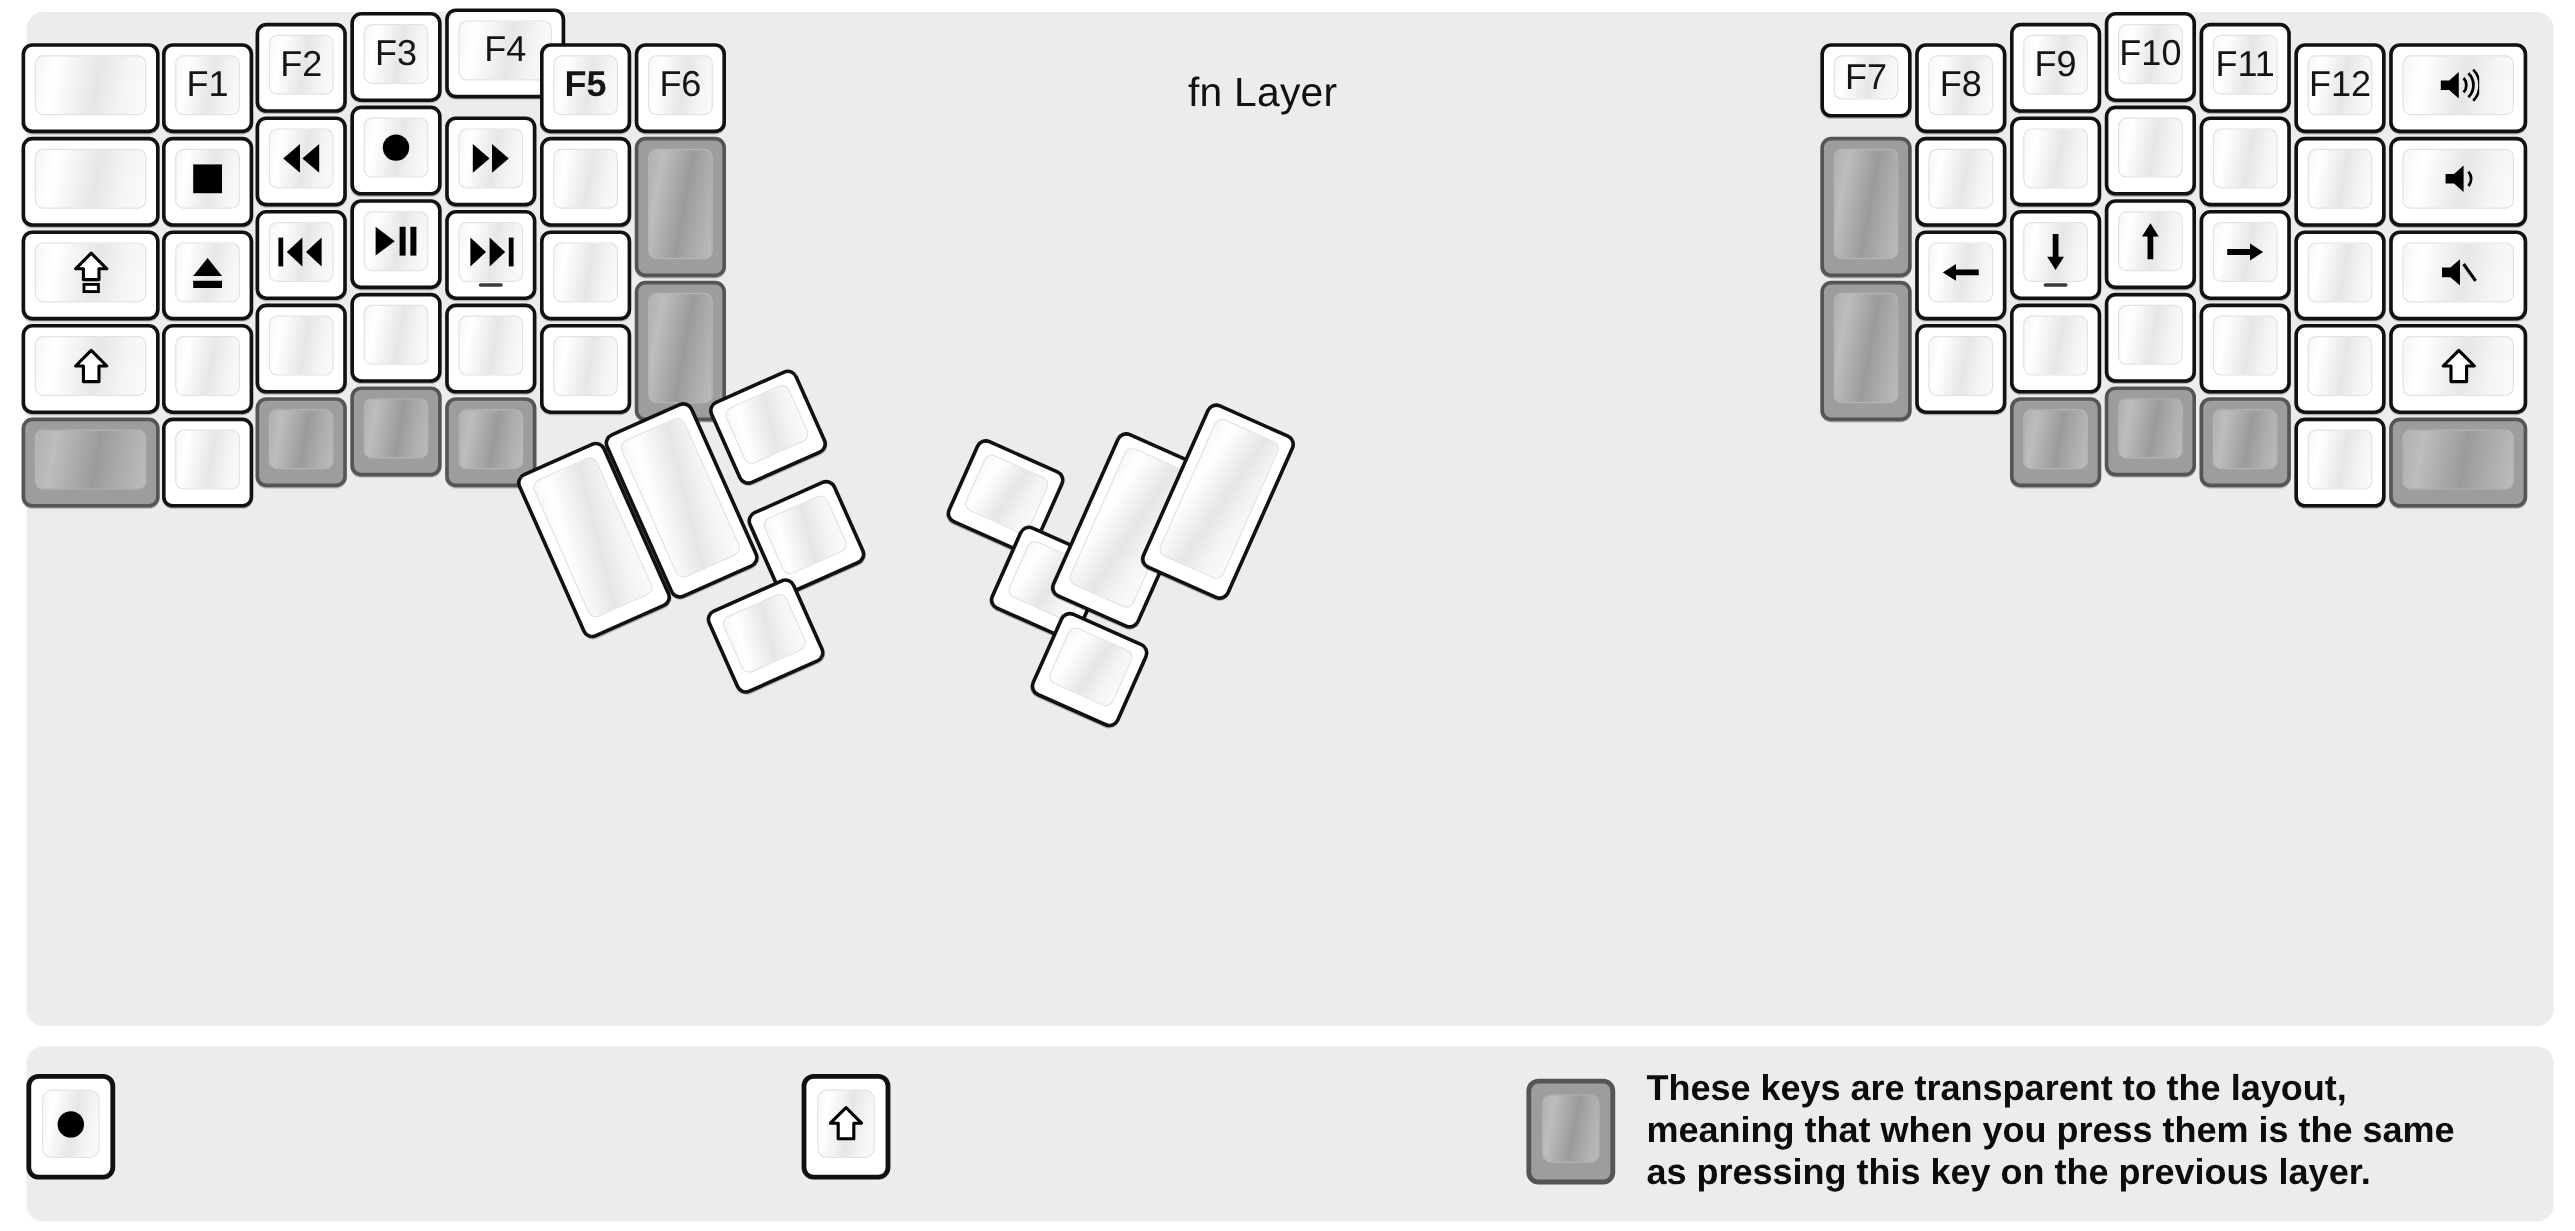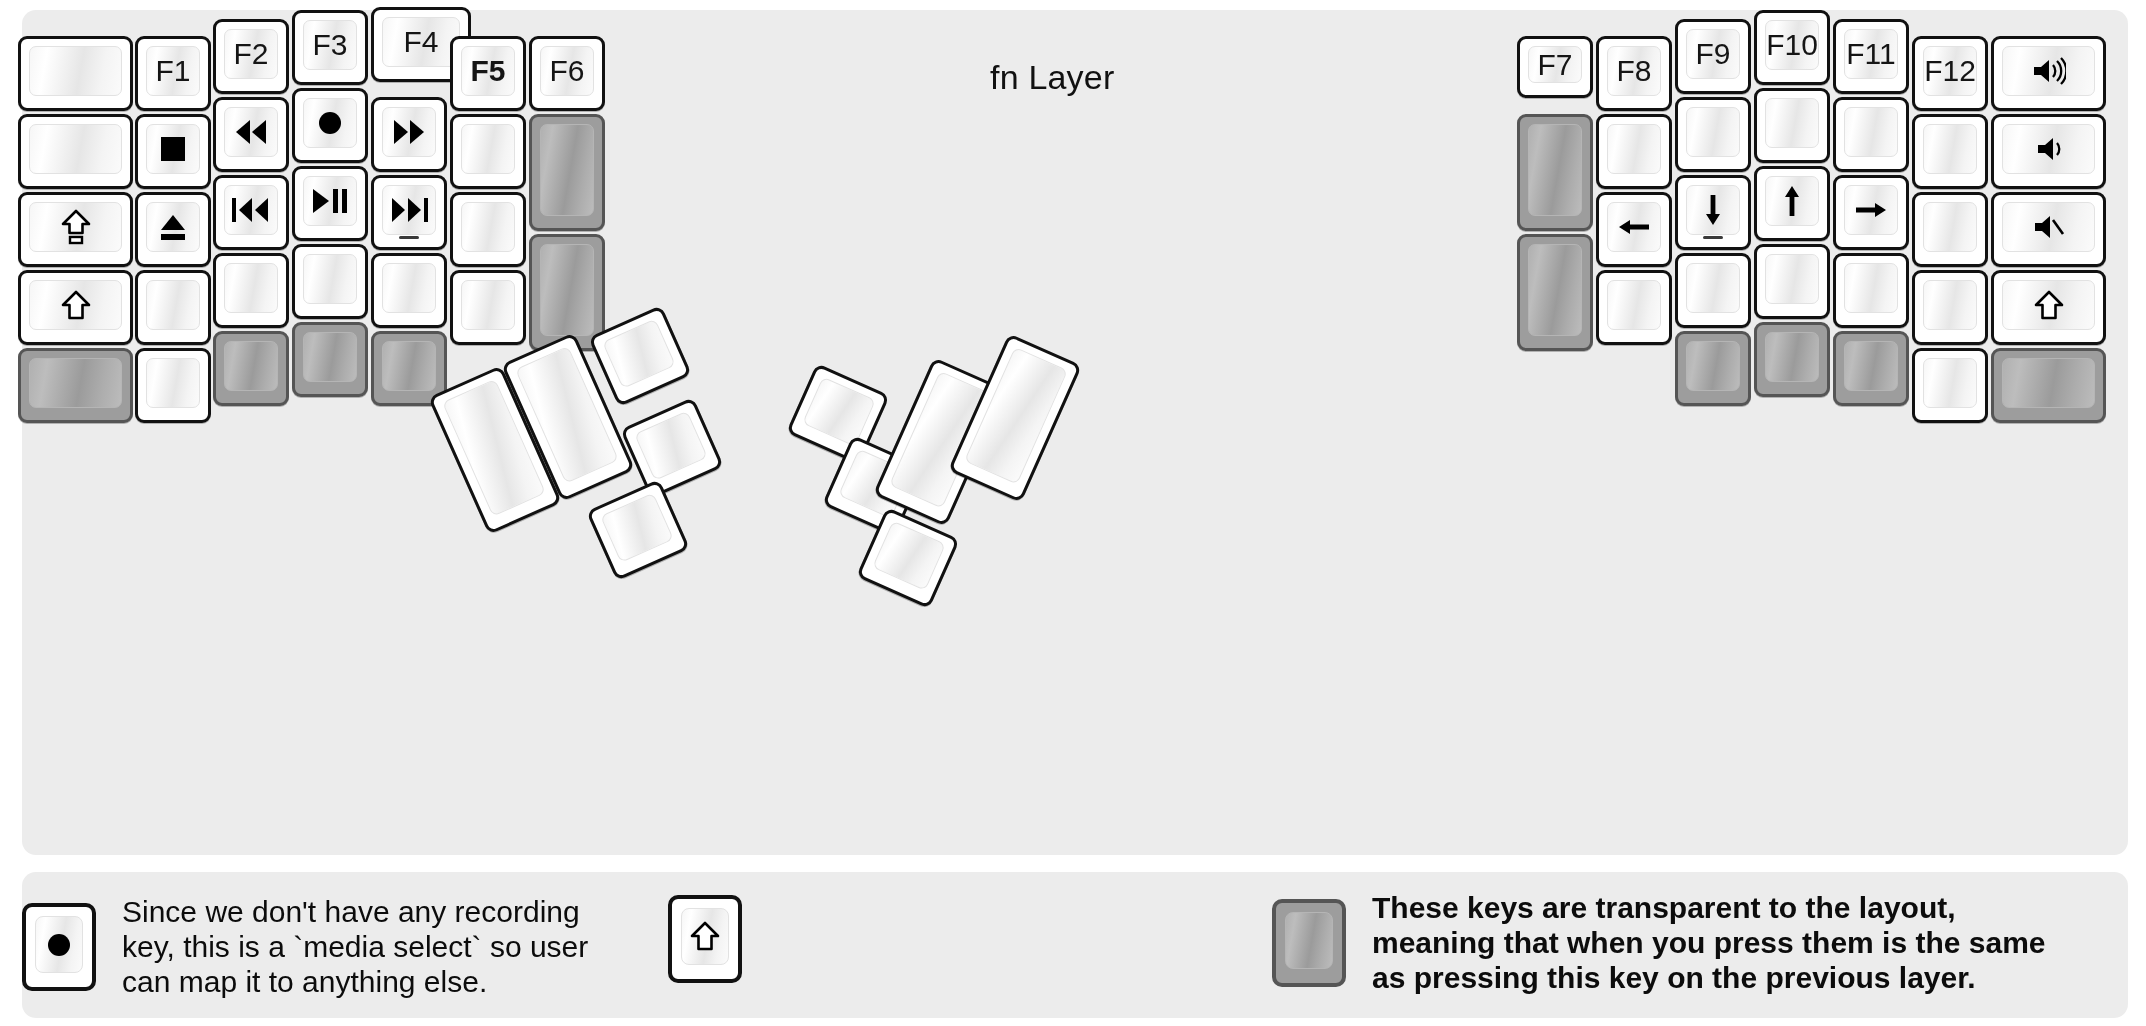--- a/index.html
+++ b/index.html
@@ -488,23 +488,20 @@
       <div class="legend-item" style="left: 22px; top: 895px;">
         <div class="legend-key">
           <div class="top">
             <span class="cap-glyph">
               <svg width="30" height="30" viewBox="0 0 30 30" fill="#000">
                 <circle cx="15" cy="15" r="11"></circle>
               </svg>
             </span>
           </div>
         </div>
-        <div class="legend-text">Since we don't have any recording
-key, this is a `media select` so user
-can map it to anything else.</div>
       </div>
       <div class="legend-item" style="left: 668px; top: 895px;">
         <div class="legend-key">
           <div class="top">
             <span class="cap-glyph">
               <svg width="30" height="31" viewBox="0 0 30 31" fill="#000">
                 <path d="M15 2 L28 15 L21.5 15 L21.5 28 L8.5 28 L8.5 15 L2 15 Z" fill="#fff" stroke="#000" stroke-width="2.6" stroke-linejoin="round"></path>
               </svg>
             </span>
           </div>

